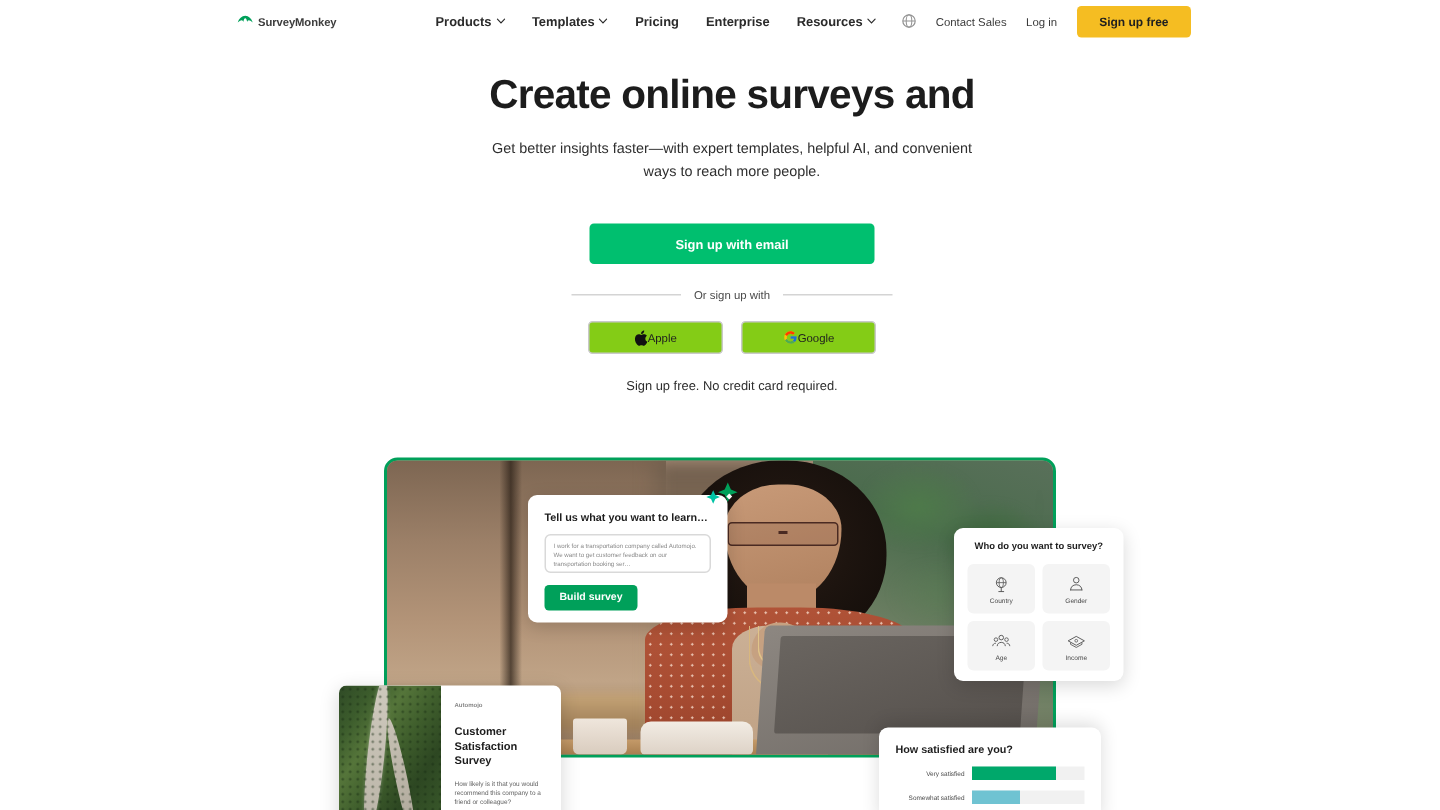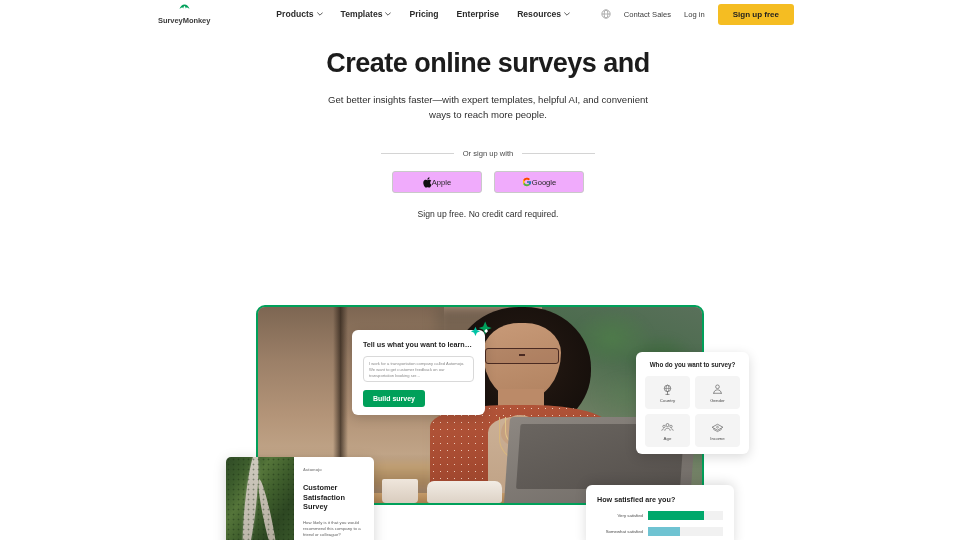--- a/index.html
+++ b/index.html
@@ -13,21 +13,21 @@
   }
   .page { position: relative; width: 960px; height: 540px; overflow: hidden; }
 
   
   .nav {
     position: relative; height: 28px; width: 960px;
     display: flex; align-items: center;
     padding: 0 166px 0 158px;
     background: #fff;
   }
-  .logo { display: flex; align-items: center; gap: 3px; flex-direction: column; }
+  .logo { display: flex; align-items: center; gap: 3px; }
   .logo-mark { width: 11px; height: 9px; display: block; }
   .logo-text {
     font-size: 7.5px; font-weight: 700; color: #3c3c3c;
     letter-spacing: -0.05px;
   }
   .nav-links { display: flex; align-items: center; gap: 18px; margin-left: 66px; }
   .nav-link {
     font-size: 8.6px; font-weight: 700; color: #2b2b2b;
     display: flex; align-items: center; gap: 3px;
     cursor: pointer; white-space: nowrap;
@@ -64,21 +64,21 @@
   .or-row {
     display: flex; align-items: center; justify-content: center;
     gap: 9px; margin-top: 16px;
   }
   .or-line { width: 73px; height: 1px; background: #d4d4d4; }
   .or-text { font-size: 7.6px; color: #4a4a4a; white-space: nowrap; }
   .social-row {
     display: flex; justify-content: center; gap: 12px; margin-top: 13px;
   }
   .btn-social {
-    width: 90px; height: 22px; background: #f0abfc;
+    width: 90px; height: 22px; background: #84cc16;
     border: 1px solid #c9c9c9; border-radius: 3px;
     display: flex; align-items: center; justify-content: center; gap: 0;
     font-size: 7.6px; color: #1f1f1f; cursor: pointer;
   }
   .btn-social svg { display: block; }
   .fineprint { margin-top: 16px; font-size: 8.6px; color: #2e2e2e; }
 
   
   .visual {
     position: absolute; left: 256px; top: 305px;
@@ -372,20 +372,21 @@
     </div>
   </div>
 
   <div class="hero">
     <h1>
       <span>Create online surveys and</span><br>
     </h1>
     <p class="sub">Get better insights faster—with expert templates, helpful AI, and convenient ways to reach more people.</p>
 
     <div class="cta-wrap">
+      <button class="btn-email">Sign up with email</button>
 
       <div class="or-row">
         <div class="or-line"></div>
         <span class="or-text">Or sign up with</span>
         <div class="or-line"></div>
       </div>
 
       <div class="social-row">
         <button class="btn-social">
           <svg width="9" height="11" viewBox="0 0 14 17">

